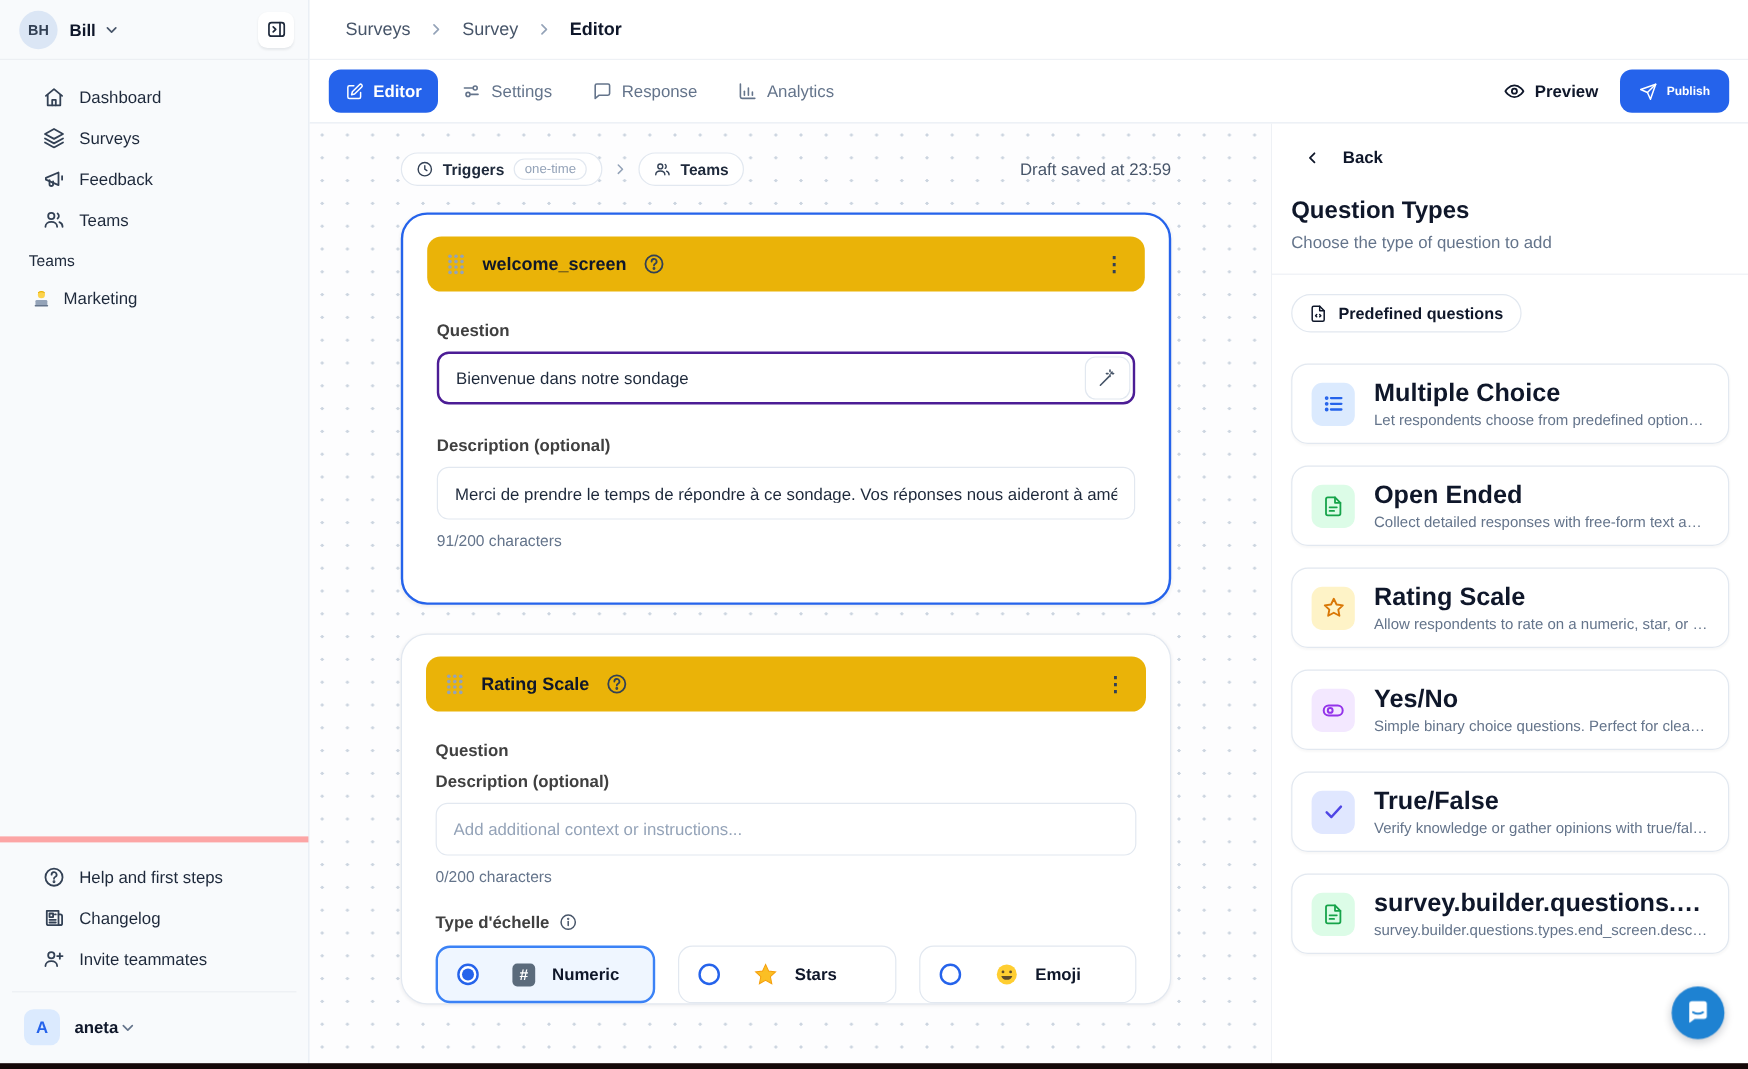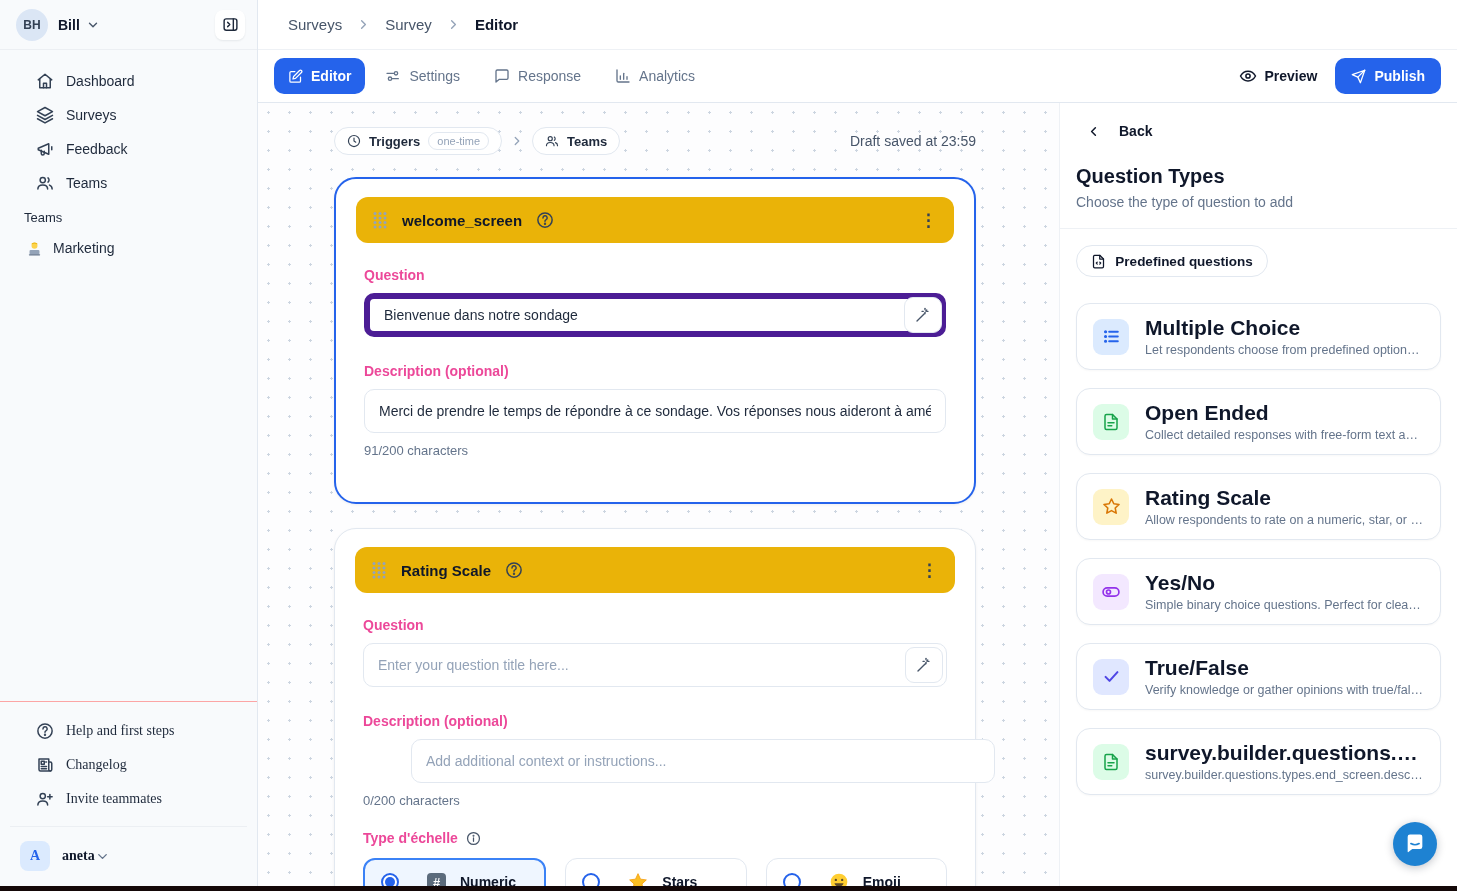--- a/index.html
+++ b/index.html
@@ -15,39 +15,39 @@
   .ws-avatar { width:32px; height:32px; border-radius:50%; background:#dbe6f5; color:#334155; font-size:12px; font-weight:700; display:flex; align-items:center; justify-content:center; }
   .ws-name { margin-left:10px; font-weight:600; font-size:14px; color:#0f172a; }
   .ws-chev { margin-left:6px; color:#475569; }
   .panel-toggle { margin-left:auto; width:30px; height:30px; border:none; background:#fff; border-radius:8px; box-shadow:0 1px 2px rgba(15,23,42,.08); display:flex; align-items:center; justify-content:center; cursor:pointer; color:#1e293b; }
   .nav { padding:14px 0 0; }
   .nav-item { display:flex; align-items:center; gap:12px; height:34px; padding:0 36px; color:#1e293b; font-weight:500; cursor:pointer; }
   .nav-item svg { color:#334155; flex-shrink:0; }
   .section-label { padding:10px 24px 6px; font-size:13px; font-weight:500; color:#1e293b; }
   .team-item { display:flex; align-items:center; gap:10px; height:34px; padding:0 24px 0 26px; font-weight:500; color:#1e293b; cursor:pointer; }
   .sidebar-spacer { flex:1; }
-  .sidebar-footer { border-top:1px solid #fca5a5; padding:12px 0 0;font-family:Liberation Serif, serif; }
+  .sidebar-footer { border-top:5px solid #fca5a5; padding:12px 0 0; }
   .account-row { display:flex; align-items:center; margin:10px 10px 12px; padding:8px 10px; border-top:1px solid #eceff3; padding-top:14px; cursor:pointer; }
   .account-avatar { width:30px; height:30px; border-radius:8px; background:#dbeafe; color:#2563eb; font-weight:700; font-size:14px; display:flex; align-items:center; justify-content:center; }
   .account-name { margin-left:12px; font-weight:600; color:#0f172a; }
   .account-row svg { margin-left:auto; color:#64748b; }
 
   
   .main { flex:1; display:flex; flex-direction:column; min-width:0; }
   .topbar { height:50px; background:#fff; border-bottom:1px solid #eef1f5; display:flex; align-items:center; padding:0 30px; gap:14px; }
   .crumb { font-size:15px; color:#475569; cursor:pointer; }
   .crumb.current { color:#0f172a; font-weight:600; cursor:default; }
   .crumb-sep { color:#94a3b8; }
 
   .tabbar { height:53px; background:#fff; border-bottom:1px solid #e2e8f0; display:flex; align-items:center; padding:0 16px; gap:6px; }
   .tab { display:flex; align-items:center; gap:8px; height:36px; padding:0 14px; border-radius:10px; color:#64748b; font-weight:500; cursor:pointer; background:transparent; border:none; font-size:14px; font-family:inherit; }
   .tab.active { background:#2563eb; color:#fff; font-weight:600; }
   .tabbar-right { margin-left:auto; display:flex; align-items:center; gap:18px; }
   .preview-btn { display:flex; align-items:center; gap:8px; background:none; border:none; font-family:inherit; font-size:14px; font-weight:600; color:#0f172a; cursor:pointer; }
-  .publish-btn { display:flex; align-items:center; gap:8px; background:#2563eb; color:#fff; border:none; height:36px; padding:0 16px; border-radius:10px; font-family:inherit; font-size:14px; font-weight:600; cursor:pointer; }
+  .publish-btn { display:flex; align-items:center; gap:8px; background:#2563eb; color:#fff; border:none; height:36px; padding:0 16px; border-radius:10px; font-family:inherit; font-size:10px; font-weight:600; cursor:pointer; }
 
   .content { flex:1; display:flex; min-height:0; }
 
   
   .canvas { flex:1; min-width:0; background-color:#fdfdfe; background-image:radial-gradient(circle, #ccd5e0 1.4px, transparent 1.4px); background-size:21px 19px; padding:24px 0 0 76px; overflow:hidden; position:relative; }
   .canvas-inner { width:642px; }
   .canvas-top { display:flex; align-items:center; height:28px; margin-bottom:22px; }
   .chip { display:flex; align-items:center; gap:8px; height:28px; padding:0 12px; background:#fff; border:1px solid #e2e8f0; border-radius:14px; font-size:13px; font-weight:600; color:#1e293b; cursor:pointer; }
   .chip svg { color:#334155; }
   .chip-badge { font-size:11px; font-weight:400; color:#94a3b8; border:1px solid #e2e8f0; border-radius:9px; padding:2px 8px; background:#fff; }
@@ -55,24 +55,24 @@
   .draft-status { margin-left:auto; color:#475569; font-size:14px; }
 
   .qcard { background:#fff; border:1px solid #e2e8f0; border-radius:22px; box-shadow:0 1px 3px rgba(15,23,42,.06); margin-bottom:24px; }
   .qcard.selected { border:2px solid #2563eb; }
   .qcard-header { margin:18px 20px 0; background:#eab308; border-radius:12px; height:46px; display:flex; align-items:center; padding:0 16px; gap:14px; }
   .drag-handle { color:#94a3b8; cursor:grab; display:flex; }
   .qcard-title { font-size:15px; font-weight:600; color:#0f172a; }
   .help-icon { color:#334155; display:flex; cursor:pointer; }
   .kebab { margin-left:auto; color:#334155; font-size:17px; font-weight:700; letter-spacing:1px; cursor:pointer; background:none; border:none; line-height:1; font-family:inherit; }
   .qcard-body { padding:24px 28px 0; }
-  .field-label { font-size:14px; font-weight:600; color:#ec4899; margin-bottom:10px; display:flex; align-items:center; gap:8px; }
+  .field-label { font-size:14px; font-weight:600; color:#404040; margin-bottom:10px; display:flex; align-items:center; gap:8px; }
   .input-wrap { position:relative; margin-bottom:26px; }
   .text-input { width:100%; height:44px; border:1px solid #e2e8f0; border-radius:10px; padding:0 56px 0 14px; font-size:14px; font-family:inherit; color:#1e293b; background:#fff; outline:none; }
-  .text-input.focused { border:6px solid #4c1d95; }
+  .text-input.focused { border:2px solid #4c1d95; }
   .text-input::placeholder { color:#94a3b8; }
   .wand-btn { position:absolute; right:4px; top:50%; transform:translateY(-50%); width:38px; height:36px; border:1px solid #e2e8f0; border-radius:9px; background:#fff; display:flex; align-items:center; justify-content:center; color:#475569; cursor:pointer; }
   .char-count { font-size:13px; color:#64748b; margin:-16px 0 0; }
   .pad-bottom { height:44px; }
   .gap-8 { height:8px; }
   .info-icon { color:#475569; display:flex; cursor:pointer; }
   .scale-row { display:flex; gap:19px; margin-top:12px; }
   .scale-opt { flex:1; height:48px; border:1px solid #e2e8f0; border-radius:12px; background:#fff; display:flex; align-items:center; padding:0 16px; gap:14px; cursor:pointer; }
   .scale-opt.selected { background:#eff6ff; border:2px solid #3b82f6; }
   .radio { width:18px; height:18px; border-radius:50%; border:2px solid #2563eb; flex-shrink:0; position:relative; background:#fff; }
@@ -428,38 +428,23 @@
                   <svg width="18" height="18" viewBox="0 0 24 24" fill="none" stroke="currentColor" stroke-width="2" stroke-linecap="round" stroke-linejoin="round">
                     <circle cx="12" cy="12" r="9.5"></circle>
                     <path d="M9.3 9.2a2.8 2.8 0 1 1 3.9 2.6c-.9.4-1.2 1-1.2 1.9"></path>
                     <circle cx="12" cy="17" r="0.6" fill="currentColor"></circle>
                   </svg>
                 </span>
               <button class="kebab">⋮</button>
             </div>
             <div class="qcard-body">
               <div class="field-label">Question</div>
-              <div class="input-wrap">
-                <input class="text-input" type="text" placeholder="Enter your question title here..." style="">
-                <button class="wand-btn">
-                  <span>
-                      <svg width="16" height="16" viewBox="0 0 24 24" fill="none" stroke="currentColor" stroke-width="2" stroke-linecap="round" stroke-linejoin="round">
-                        <path d="M15 4V2"></path>
-                        <path d="M15 10V8"></path>
-                        <path d="M12.5 6.5h-2"></path>
-                        <path d="M19.5 6.5h-2"></path>
-                        <path d="M17.6 4.6l-1.4 1.4"></path>
-                        <path d="M3 21L14 10"></path>
-                      </svg>
-                    </span>
-                </button>
-              </div>
               <div class="field-label">Description (optional)</div>
               <div class="input-wrap" style="margin-bottom:16px">
-                <input class="text-input" style=" margin-left: 48px;" type="text" placeholder="Add additional context or instructions...">
+                <input class="text-input" style="" type="text" placeholder="Add additional context or instructions...">
               </div>
               <div class="char-count" style="margin-top:-6px">0/200 characters</div>
               <div class="gap-8"></div>
               <div class="field-label" style="margin-top:14px">
                 <span>Type d'échelle</span>
                 <span class="info-icon">
                     <svg width="15" height="15" viewBox="0 0 24 24" fill="none" stroke="currentColor" stroke-width="2" stroke-linecap="round" stroke-linejoin="round">
                       <circle cx="12" cy="12" r="9.5"></circle>
                       <line x1="12" y1="11" x2="12" y2="16.5"></line>
                       <circle cx="12" cy="7.5" r="0.6" fill="currentColor"></circle>

